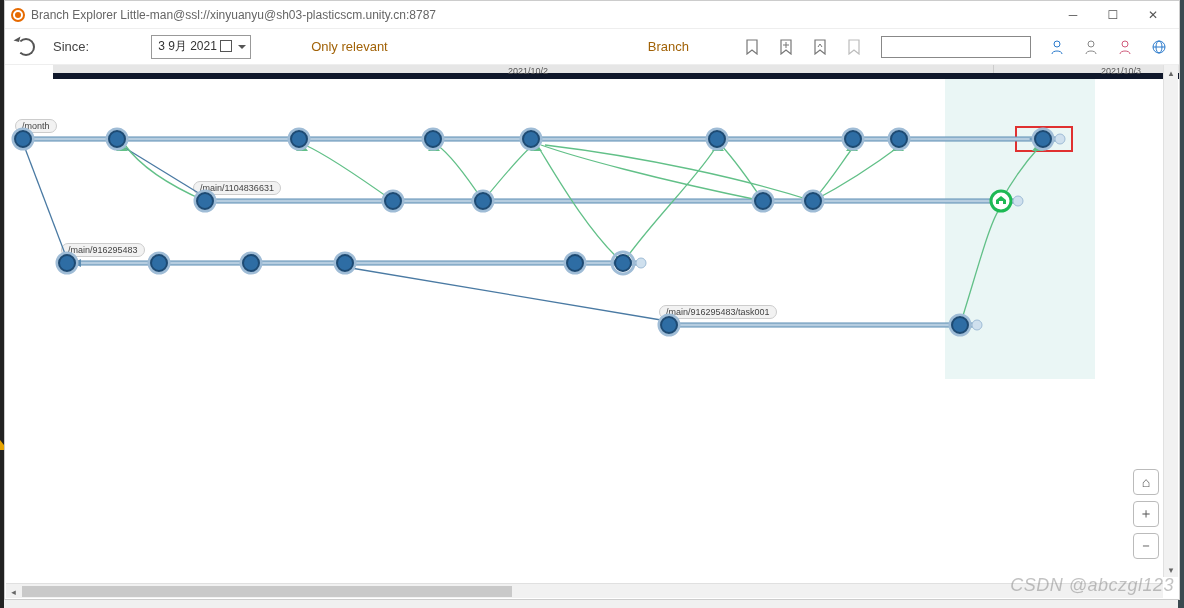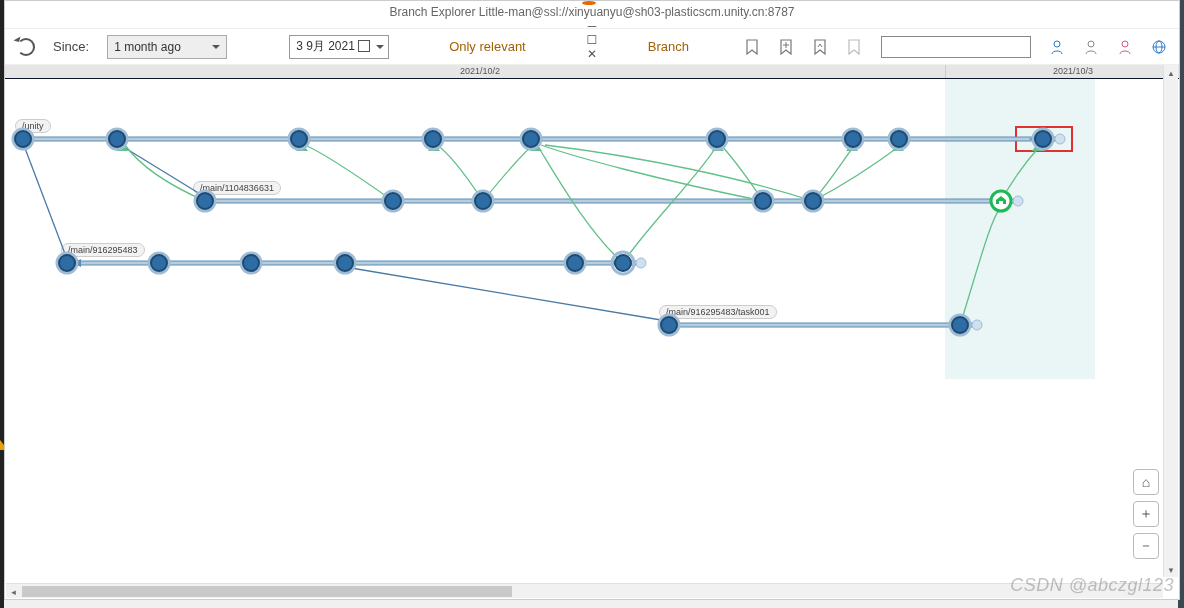--- a/index.html
+++ b/index.html
@@ -2,42 +2,42 @@
 <html><head>
 <meta charset="utf-8">
 <style>
   * { box-sizing: border-box; font-family: "Segoe UI", Tahoma, sans-serif; }
   body { margin:0; width:1184px; height:608px; background:#f0f0f0; overflow:hidden; }
   .outer { position:absolute; left:4px; top:0; width:1176px; height:600px; background:#fff; border:1px solid #ccc; }
   .sliver-left { position:absolute; left:0; top:0; width:4px; height:608px; background:#222; }
   .sliver-left .tri { position:absolute; left:0; top:440px; width:0; height:0; border-left:8px solid #e6a300; border-top:10px solid transparent; }
   .sliver-right { position:absolute; right:0; top:0; width:6px; height:608px; background:#3a4a50; }
 
-  .titlebar { height:28px; display:flex; align-items:center; padding:0 6px; font-size:12px; color:#666; border-bottom:1px solid #eee;flex-direction:column; }
+  .titlebar { height:28px; display:flex; align-items:center; padding:0 6px; font-size:12px; color:#666; border-bottom:1px solid #eee; }
   .titlebar .app-icon { width:14px; height:14px; border:2px solid #e66a00; border-radius:50%; margin-right:6px; position:relative;}
   .titlebar .app-icon:after{content:""; position:absolute; inset:2px; border-radius:50%; background:#e66a00;}
   .titlebar .title-text { flex:1; }
   .win-btn { width:40px; height:24px; display:flex; align-items:center; justify-content:center; color:#555; font-size:12px; }
 
   .toolbar { height:36px; display:flex; align-items:center; padding:0 12px; gap:18px; font-size:13px; color:#333; border-bottom:1px solid #eee;}
   .refresh { width:18px;height:18px;border:2px solid #555;border-radius:50%;border-left-color:transparent;position:relative;}
   .refresh:after{content:"";position:absolute; left:-4px; top:-2px;border:4px solid transparent;border-top-color:#555;transform:rotate(-30deg);}
   .since-label{ color:#444; }
   .combo { height:24px; border:1px solid #aaa; background:#eee; padding:0 20px 0 6px; font-size:12px; display:flex; align-items:center; position:relative; min-width:120px;}
   .combo:after{content:"";position:absolute;right:6px;top:9px;border:4px solid transparent;border-top-color:#555;}
   .date { height:24px; border:1px solid #999; padding:0 24px 0 6px; font-size:12px; display:flex;align-items:center;position:relative; min-width:100px;margin-left:44px;}
   .date .cal{position:absolute;right:18px;top:4px;width:12px;height:12px;border:1px solid #555;}
   .date:after{content:"";position:absolute;right:4px;top:9px;border:4px solid transparent;border-top-color:#555;}
   .spacer{flex:1;}
   .opt-text{ color:#a16207; }
   .small-icon { width:16px;height:16px; }
   .bookmark svg, .person svg{ display:block;}
   .sbox { width:150px; height:22px; border:1px solid #888; }
 
-  .datebar { position:relative; height:14px; background:#e6e6e6; border-bottom:1px solid #0f172a; font-size:9px; color:#555;}
+  .datebar { position:relative; height:14px; background:#e6e6e6; border-bottom:6px solid #0f172a; font-size:9px; color:#555;margin-left:48px;}
   .datebar .d1{position:absolute; left:455px; top:1px;}
   .datebar .d2{position:absolute; left:1048px; top:1px;}
   .datebar .sep{position:absolute; left:940px; top:0; bottom:0; width:1px; background:#ccc;}
 
   .canvas { position:relative; width:100%; height:500px; background:#fff; overflow:hidden;}
   .daycol { position:absolute; left:940px; top:0; width:150px; height:300px; background:#eaf6f5; }
   .svglayer{ position:absolute; inset:0; }
 
   .branch-label { position:absolute; font-size:9px; background:#f2f2f2; border:1px solid #ccc; border-radius:8px; padding:1px 6px; color:#444; white-space:nowrap;}
   .redbox{ position:absolute; border:2px solid #e03030; }
@@ -78,23 +78,20 @@
     <span class="app-icon"></span>
     <span class="title-text">Branch Explorer Little-man@ssl://xinyuanyu@sh03-plasticscm.unity.cn:8787</span>
     <div class="win-btn">─</div>
     <div class="win-btn">☐</div>
     <div class="win-btn">✕</div>
   </div>
 
   <div class="toolbar">
     <div class="refresh"></div>
     <span class="since-label">Since:</span>
-    <div class="combo">
-        <span>1 month ago</span>
-      </div>
     <div class="date">
         <span>3 9月 2021</span>
         <span class="cal"></span>
       </div>
     <span style="width:24px"></span>
     <span class="opt-text">Only relevant</span>
     <span class="spacer"></span>
     <span class="opt-text">Branch</span>
     <span style="width:20px"></span>
     <span class="small-icon bookmark">
@@ -147,21 +144,21 @@
 
   <div class="datebar">
     <span class="d1">2021/10/2</span>
     <span class="sep"></span>
     <span class="d2">2021/10/3</span>
   </div>
 
   <div class="canvas">
     <div class="daycol"></div>
 
-    <div class="branch-label" style="left:10px; top:40px;">/unity</div>
+    <div class="branch-label" style="left:10px; top:40px;">/month</div>
     <div class="branch-label" style="left:188px; top:102px;">/main/1104836631</div>
     <div class="branch-label" style="left:56px; top:164px;">/main/916295483</div>
     <div class="branch-label" style="left:654px; top:226px;">/main/916295483/task001</div>
 
     <div class="redbox" style="left:1010px; top:47px; width:58px; height:26px;"></div>
 
     <svg class="svglayer" width="1160" height="500">
 
       <line class="br-line" x1="12" y1="60" x2="1055" y2="60"></line>
       <line class="br-line-thin" x1="12" y1="60" x2="1055" y2="60"></line>

